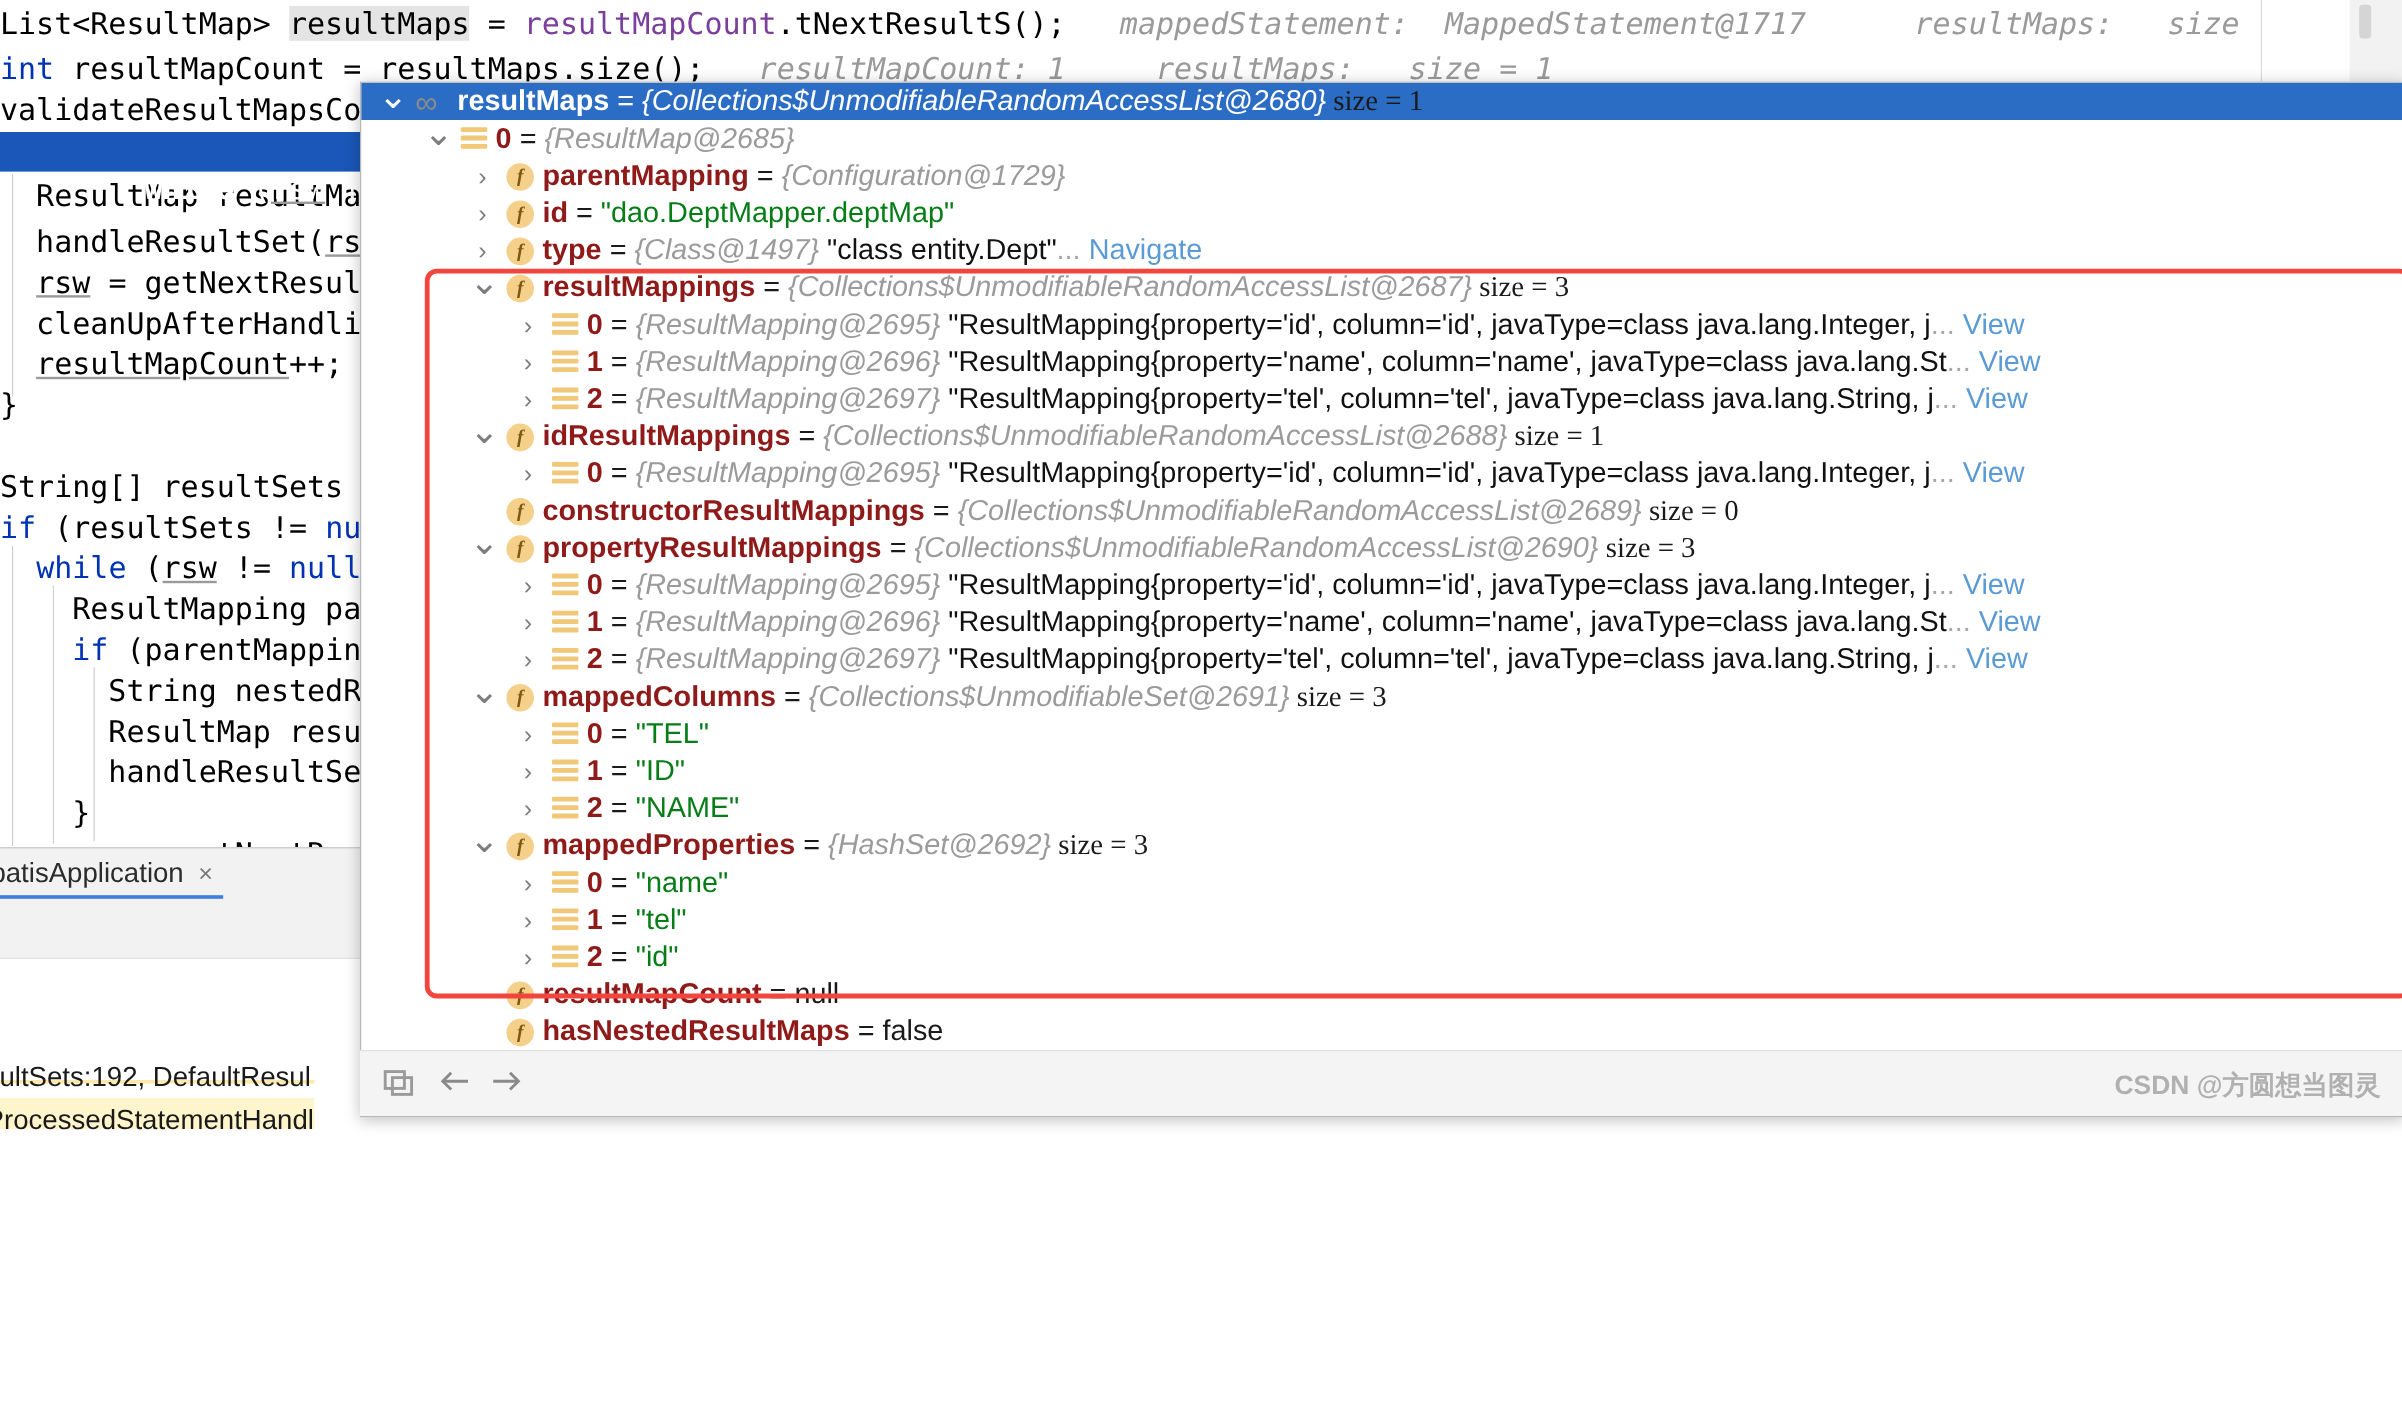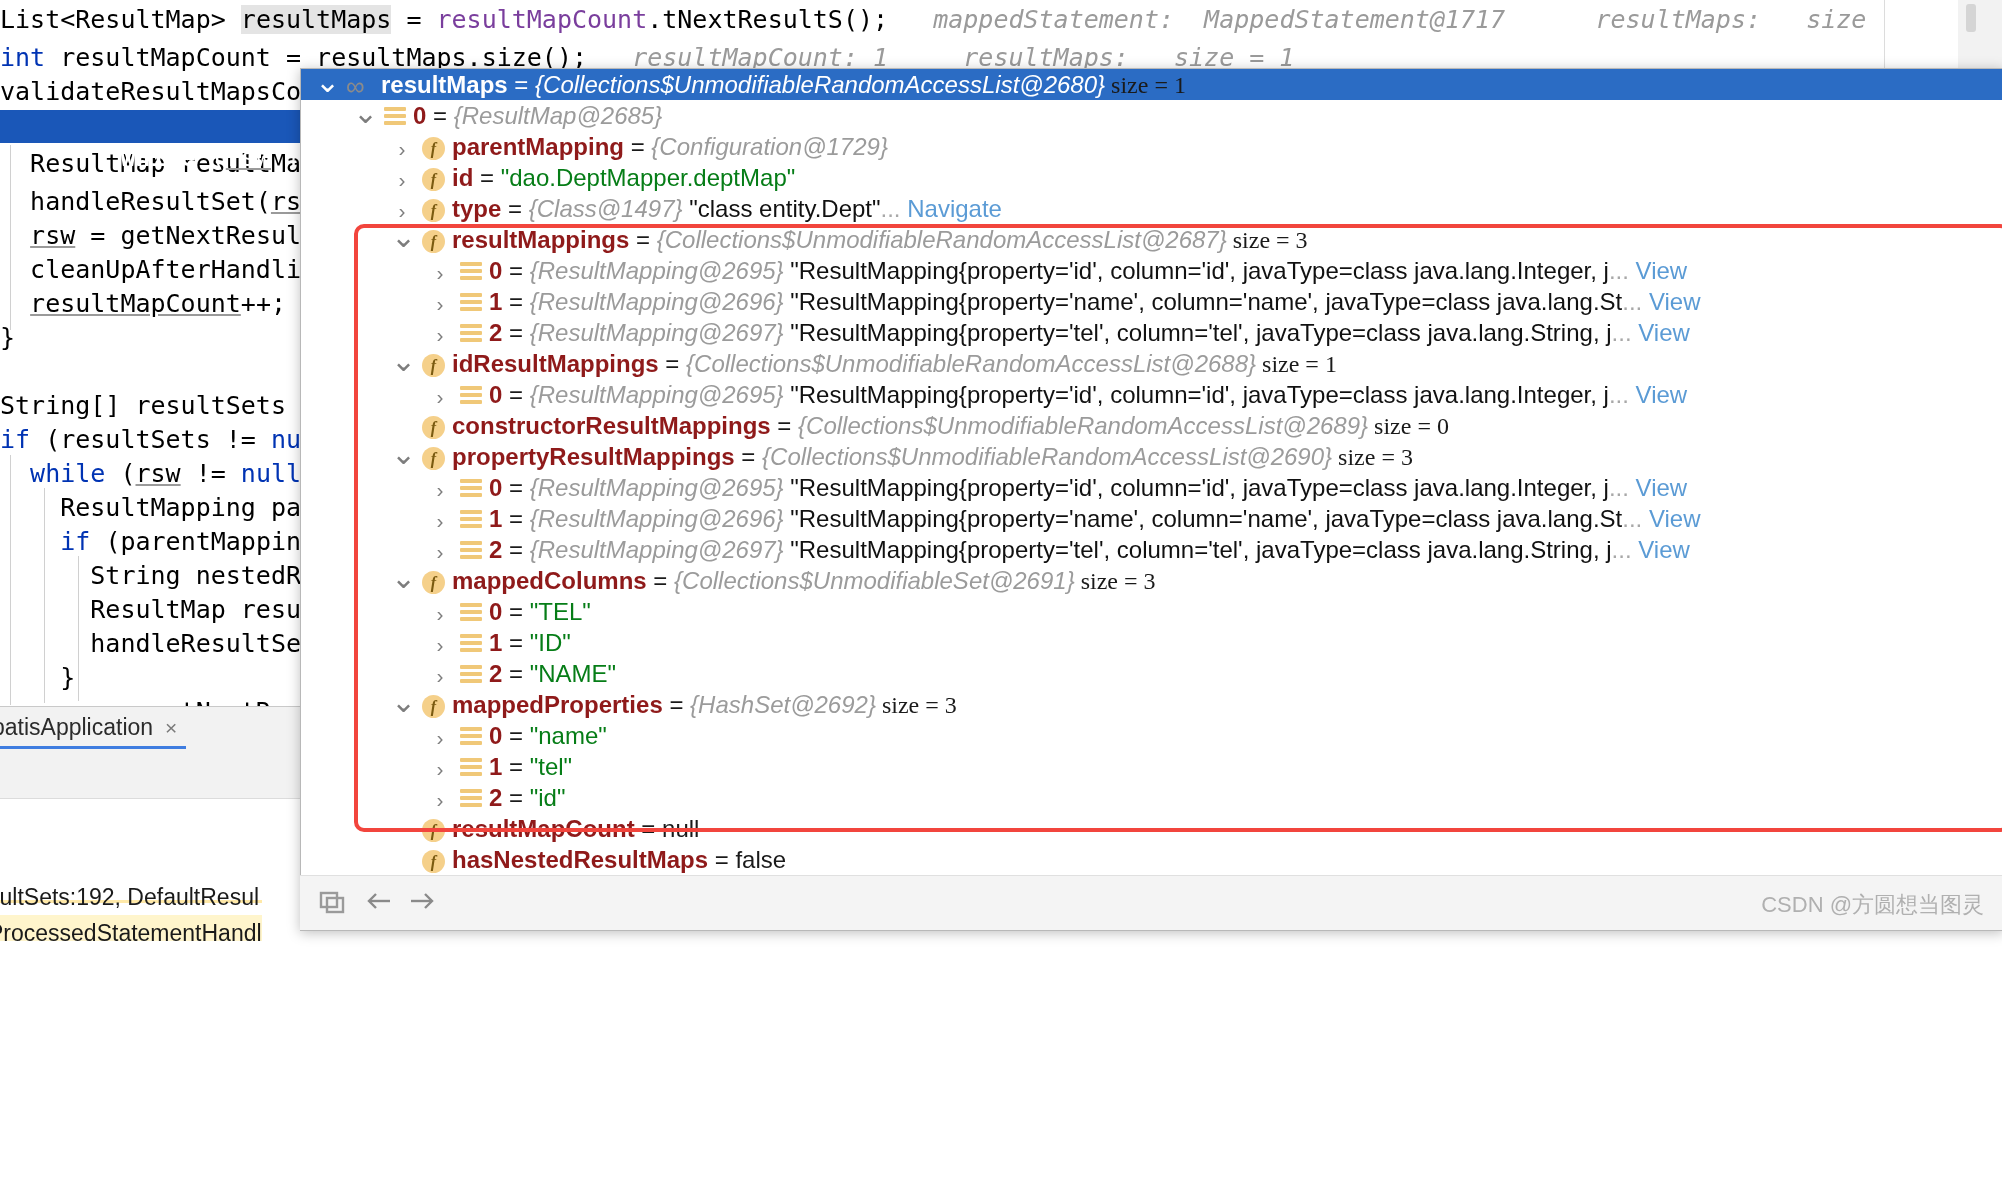--- a/index.html
+++ b/index.html
@@ -82,21 +82,21 @@
   .v-null{color:#1a1a1a;}
   .ell{color:#a8a8a8;}
   .lnk{color:#5b9bd5;}
   .sizelbl{color:#1a1a1a;font-family:Liberation Serif, serif;}
 
   .redbox{position:absolute;left:354px;top:224px;width:1648px;height:600px;
           border:4px solid #f2453d;border-radius:10px;pointer-events:none;}
 
   
   .popup-foot{position:absolute;left:300px;top:875px;width:1702px;height:54px;
-              background:#f4f4f4;border-top:1px solid #e0e0e0;}
+              background:#f4f4f4;border-top:1px solid #e0e0e0;font-weight:bold;}
   .foot-ico{position:absolute;color:#8a8a8a;font-size:30px;}
   .watermark{position:absolute;right:18px;top:14px;font-size:22px;color:#b0b0b0;}
 
   
   .sb{position:absolute;background:#f2f2f2;}
   .sb-thumb{position:absolute;background:#d5d5d5;border-radius:3px;}
 </style>
 </head>
 <body>
 

